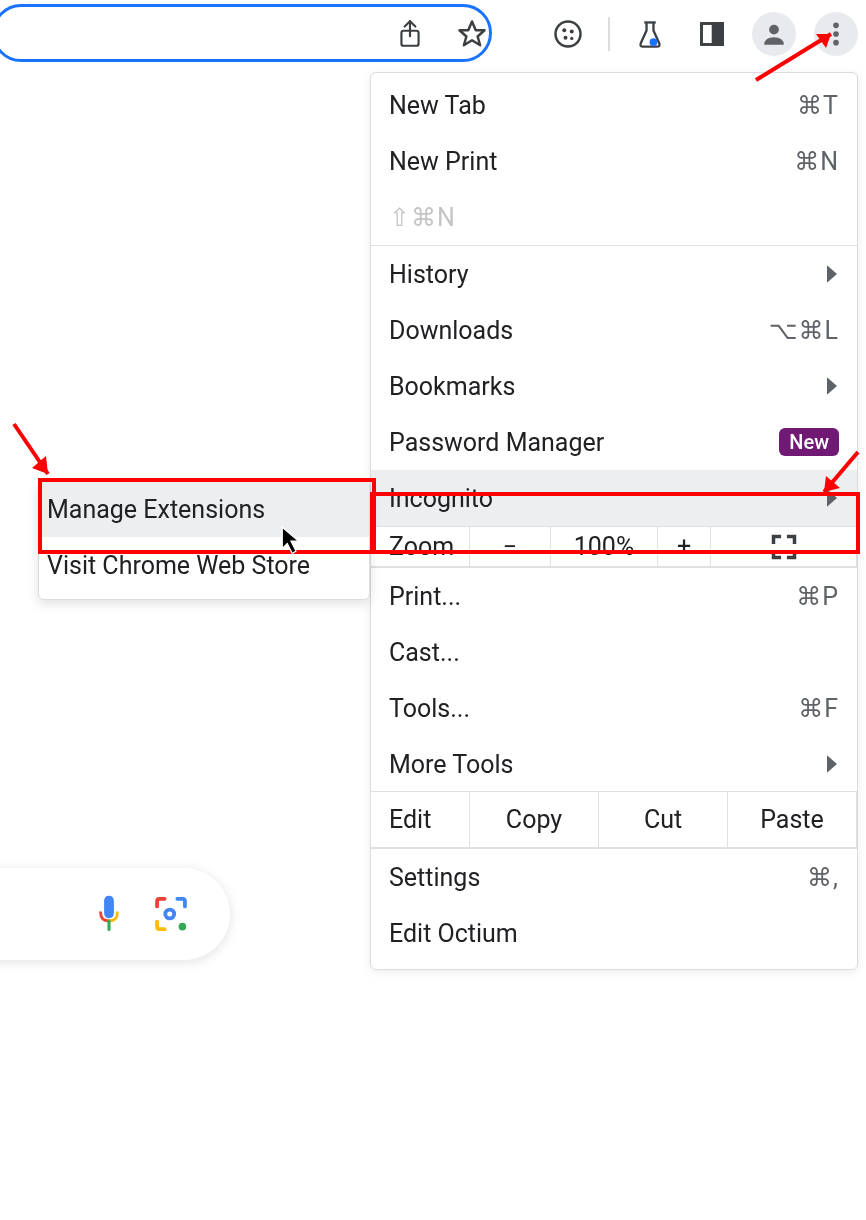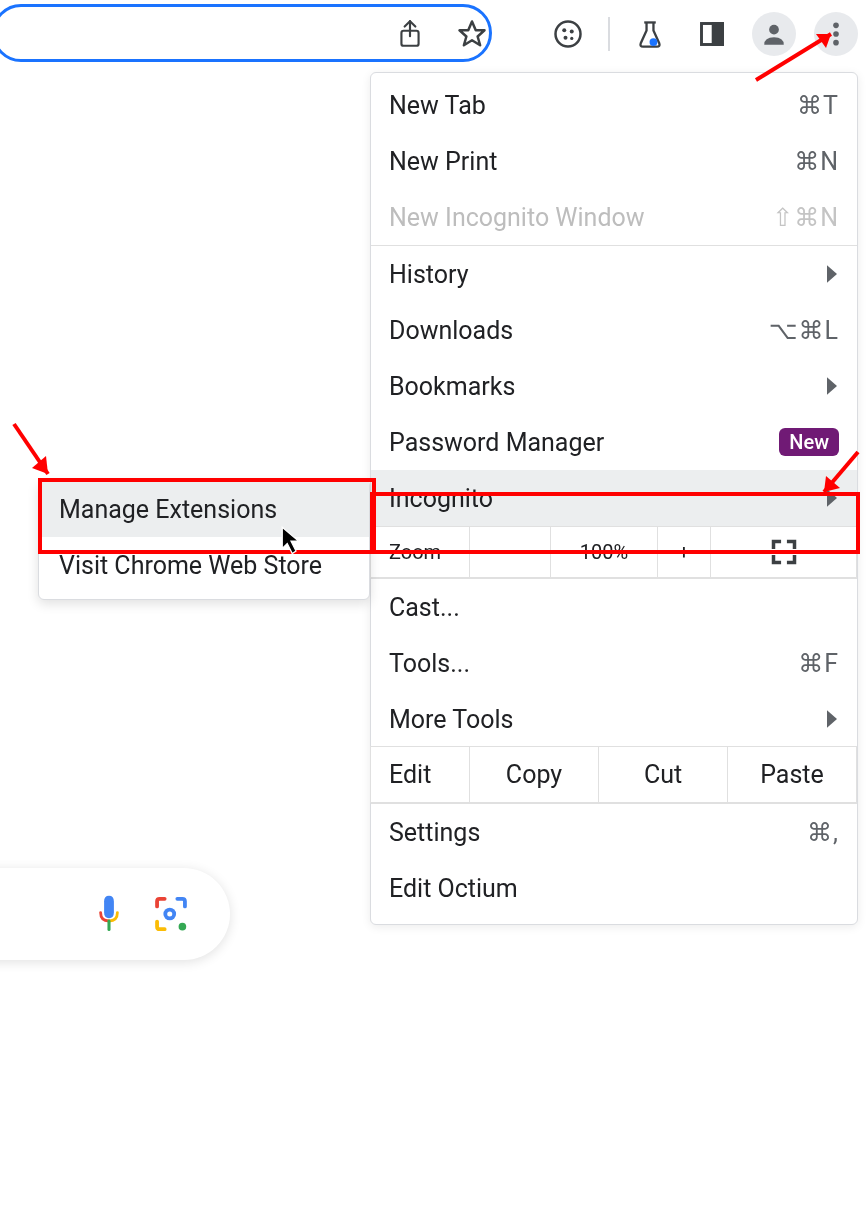--- a/index.html
+++ b/index.html
@@ -16,35 +16,35 @@
   .menu-item{display:flex;align-items:center;justify-content:space-between;padding:0 18px;height:56px;font-size:25px;color:#202124;}
   .menu-item.disabled{color:#bdbdbd;}
   .menu-item.hover{background:#eceeef;}
   .menu-sep{height:1px;background:#e0e0e0;}
   .shortcut{font-size:25px;color:#5f6368;letter-spacing:1px;}
   .disabled .shortcut{color:#c4c4c4;}
   .arrow-right{color:#5f6368;}
   .badge{background:#701a75;color:#fff;font-size:20px;padding:2px 10px;border-radius:6px;font-weight:500;}
   .item-right{display:flex;align-items:center;gap:14px;}
   
-  .zoom-row{display:flex;align-items:stretch;height:51px;font-size:20px;}
+  .zoom-row{display:flex;align-items:stretch;height:40px;font-size:25px;}
   .zoom-row>div{border:1px solid #e0e0e0;margin:-1px 0 0 -1px;display:flex;align-items:center;justify-content:center;}
   .zoom-label{width:100px;padding-left:18px;justify-content:flex-start!important;}
   .zoom-minus{width:82px;}
   .zoom-val{width:108px;}
   .zoom-plus{width:54px;}
   .zoom-full{flex:1;}
   
   .edit-row{display:flex;align-items:stretch;height:56px;font-size:25px;}
   .edit-row>div{border:1px solid #e0e0e0;margin:-1px 0 0 -1px;display:flex;align-items:center;justify-content:center;}
   .edit-label{width:100px;padding-left:18px;justify-content:flex-start!important;}
   .edit-cell{flex:1;}
   
   .submenu{position:absolute;top:480px;left:38px;width:332px;background:#fff;border:1px solid #dadce0;border-radius:6px;box-shadow:0 4px 12px rgba(0,0,0,0.12);}
-  .submenu-item{height:56px;display:flex;align-items:center;padding:0 20px;font-size:25px;}
+  .submenu-item{height:56px;display:flex;align-items:center;padding:0 8px;font-size:25px;}
   .submenu-item.hover{background:#eceeef;}
   
   .search-pill{position:absolute;top:868px;left:-120px;width:350px;height:92px;background:#fff;border-radius:46px;box-shadow:0 2px 12px rgba(0,0,0,0.12);display:flex;align-items:center;justify-content:flex-end;gap:26px;padding-right:40px;}
   
   .hl{position:absolute;border:4px solid #ff0000;pointer-events:none;}
   .hl1{top:492px;left:370px;width:490px;height:62px;}
   .hl2{top:478px;left:38px;width:338px;height:76px;}
   
   .arrow-svg{position:absolute;pointer-events:none;}
   
@@ -112,21 +112,20 @@
 <div class="menu">
   <div class="menu-item">
     <span>New Tab</span>
     <span class="shortcut">⌘T</span>
   </div>
   <div class="menu-item">
     <span>New Print</span>
     <span class="shortcut">⌘N</span>
   </div>
   <div class="menu-item disabled">
-    <span>New Incognito Window</span>
     <span class="shortcut">⇧⌘N</span>
   </div>
   <div class="menu-sep"></div>
   <div class="menu-item">
     <span>History</span>
     <span class="arrow-right">
       <svg width="14" height="20" viewBox="0 0 10 16" fill="#5f6368">
           <polygon points="1,1 9,8 1,15"></polygon>
         </svg>
     </span>
@@ -166,20 +165,24 @@
     <div class="zoom-full">
       <svg width="28" height="28" viewBox="0 0 24 24" fill="none" stroke="#3c4043" stroke-width="3" stroke-linecap="square">
           <path d="M3 8 L3 3 L8 3"></path>
           <path d="M16 3 L21 3 L21 8"></path>
           <path d="M21 16 L21 21 L16 21"></path>
           <path d="M8 21 L3 21 L3 16"></path>
         </svg>
     </div>
   </div>
   <div class="menu-sep"></div>
+  <div class="menu-item">
+    <span>Print...</span>
+    <span class="shortcut">⌘P</span>
+  </div>
   <div class="menu-item">
     <span>Cast...</span>
   </div>
   <div class="menu-item">
     <span>Tools...</span>
     <span class="shortcut">⌘F</span>
   </div>
   <div class="menu-item">
     <span>More Tools</span>
     <span class="arrow-right">

